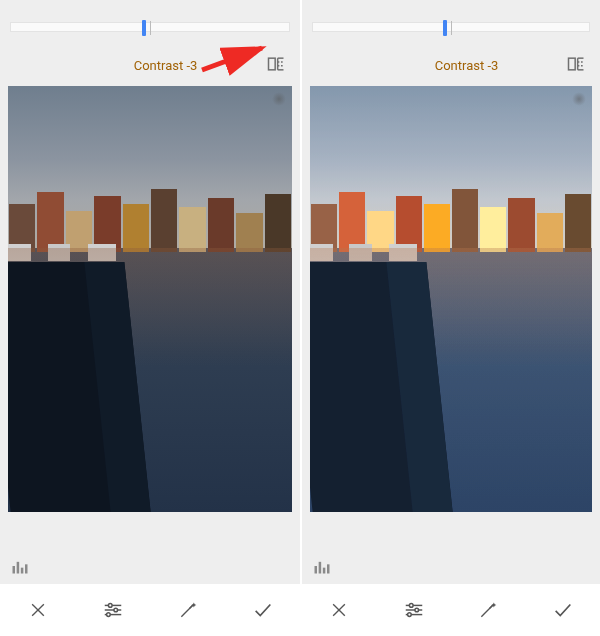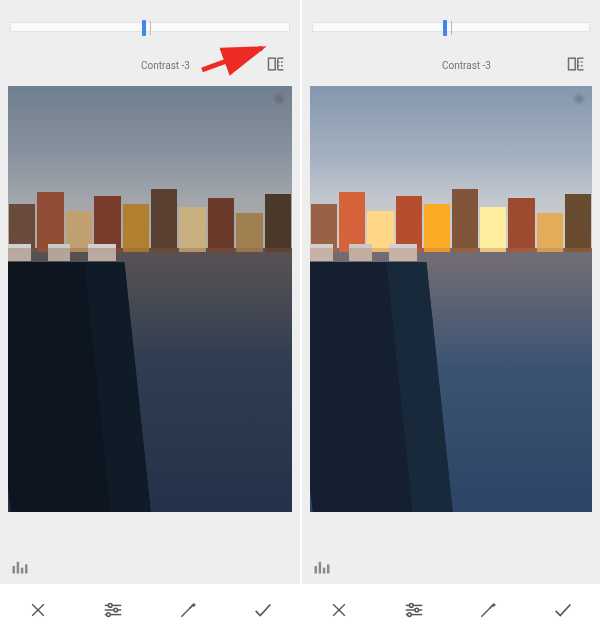--- a/index.html
+++ b/index.html
@@ -48,22 +48,22 @@
     transform: translateX(-50%);
   }
 
   
   .label-row {
     height: 34px;
     position: relative;
     display: flex;
     align-items: center;
     justify-content: center;
-    font-size: 10px;
-    color: #737373;
+    font-size: 13px;
+    color: #a16207;
     padding-left: 31px;
   }
   .compare-btn {
     position: absolute;
     right: 14px;
     top: 6px;
     width: 20px;
     height: 20px;
     color: #707070;
     cursor: pointer;

